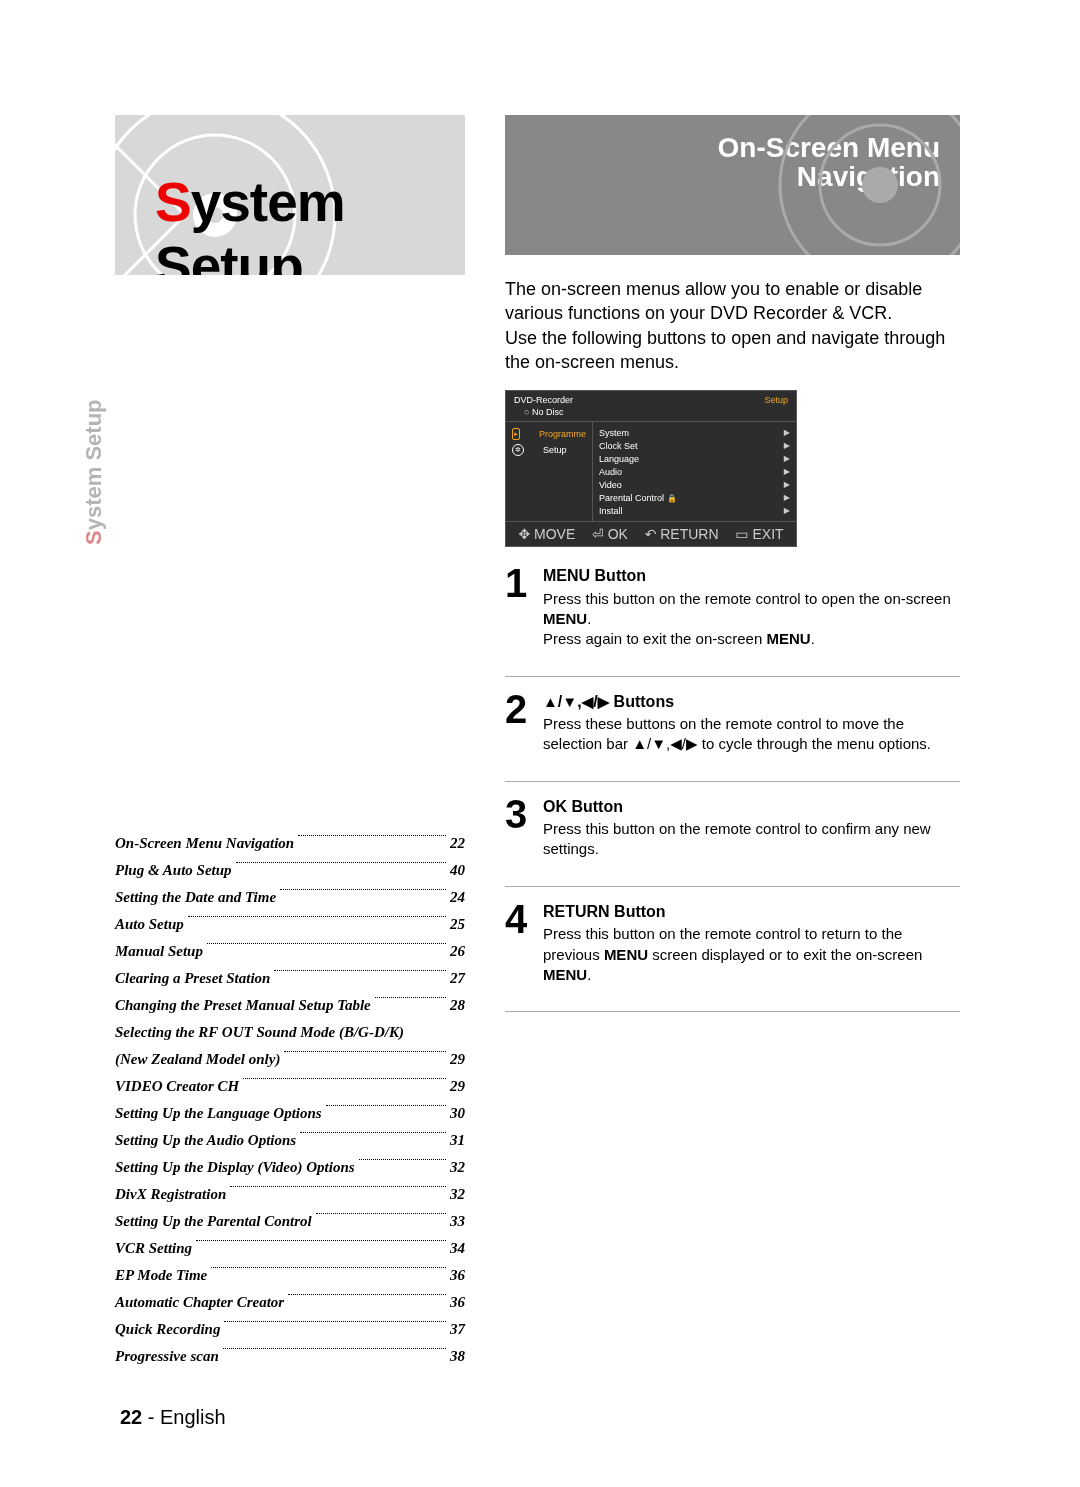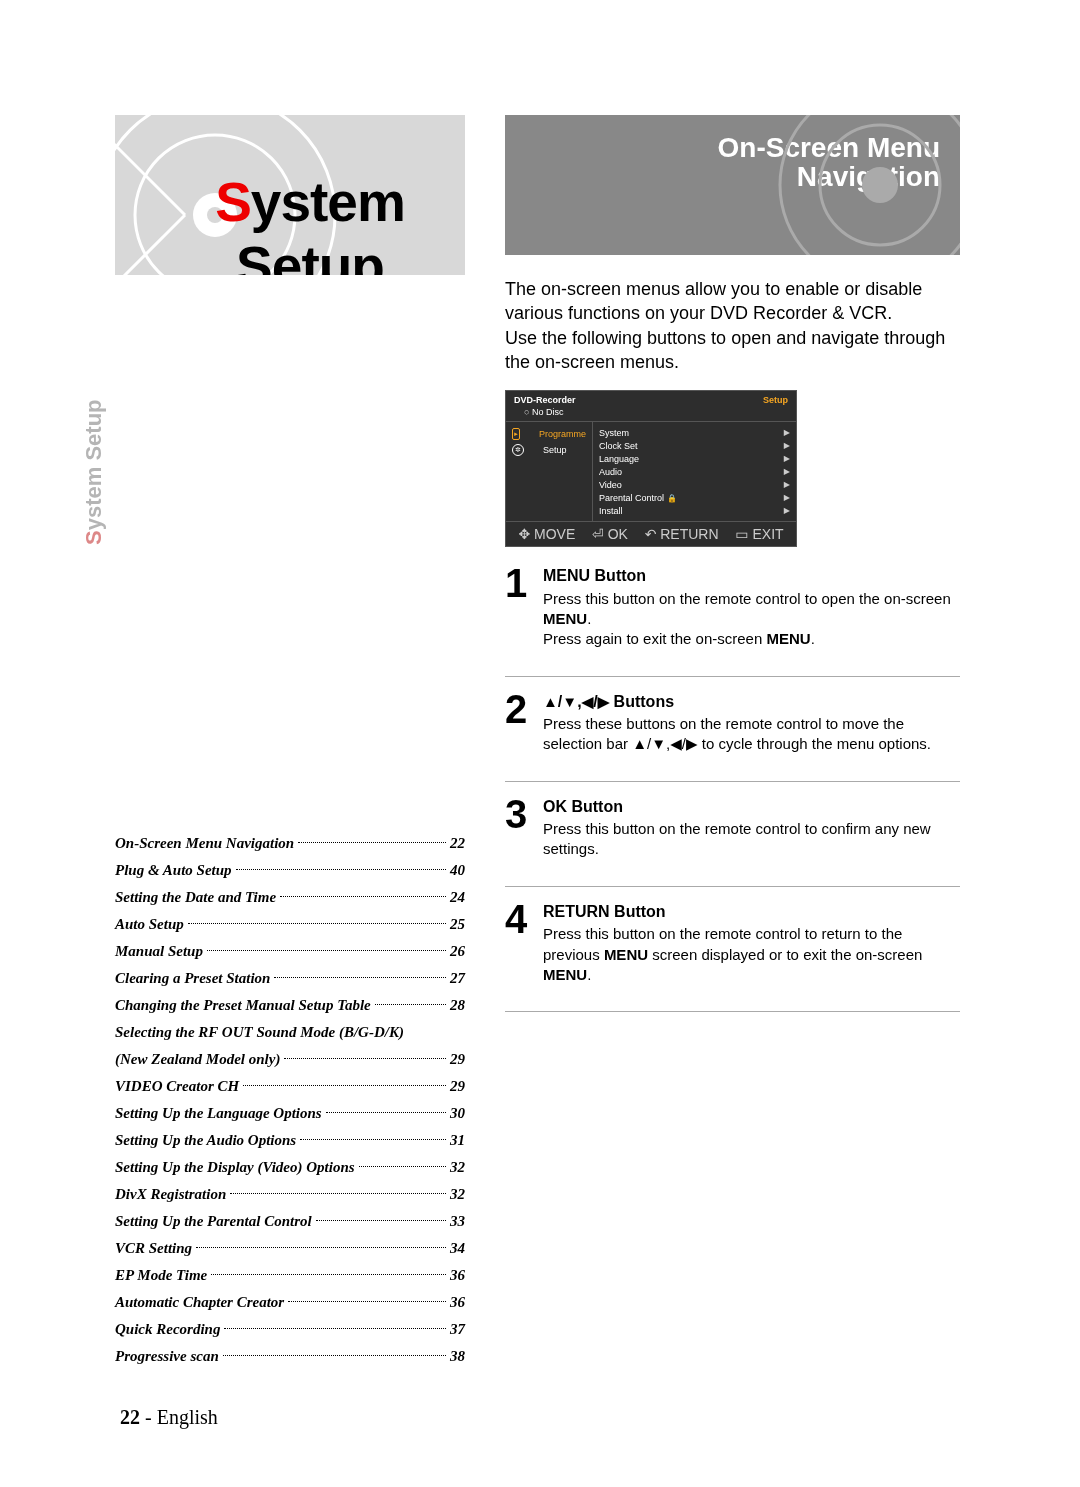--- a/index.html
+++ b/index.html
@@ -46,21 +46,20 @@
   .disc-bg circle.outer { fill:none; stroke:#fff; stroke-width:3; }
   .disc-bg circle.mid { fill:none; stroke:#fff; stroke-width:3; }
   .sys-title {
     position: absolute;
     left: 40px;
     top: 55px;
     font-size: 55px;
     font-weight: bold;
     color: #000;
     letter-spacing: -1px;
-    text-align: center;
   }
   .sys-title .s-red { color: #e00; }
   
   .right-header {
     position: relative;
     height: 140px;
     background: #888;
     padding: 18px 20px;
     box-sizing: border-box;
     color: #fff;
@@ -86,21 +85,21 @@
     margin-top: 16px;
     width: 290px;
     background: #2d2d2d;
     color: #fff;
     font-size: 9px;
     border: 1px solid #555;
   }
   .osd-top {
     display:flex; justify-content:space-between;
     padding: 4px 8px 2px 8px;
-    font-weight:bold;
+    font-weight:normal;
   }
   .osd-top .setup-lbl { color:#f5a623; }
   .osd-nodisc { padding: 0 8px 4px 18px; }
   .osd-nodisc::before { content:"○ "; color:#ccc; }
   .osd-body { display:flex; border-top:1px solid #555; }
   .osd-left {
     width: 82px;
     padding: 4px 2px;
     border-right:1px solid #555;
   }
@@ -155,39 +154,38 @@
   
   .toc {
     margin-top: 560px;
     font-family: "Times New Roman", serif;
     font-style: italic;
     font-weight: bold;
     font-size: 15px;
   }
   .toc-row {
     display:flex;
-    align-items: center;
+    align-items: flex-start;
     margin-bottom: 10px;
     white-space: nowrap;
   }
   .toc-label { flex:0 0 auto; }
   .toc-dots {
     flex:1;
     border-bottom: 1.5px dotted #000;
     margin: 0 4px 3px 4px;
     min-width: 10px;
   }
   .toc-page { flex:0 0 auto; }
   
   .page-footer {
     position:absolute;
     left: 120px;
     bottom: 58px;
     font-size: 20px;
-    font-family: Liberation Serif, serif;
   }
   .page-footer .pnum{ font-weight:bold; }
 </style>
 </head>
 <body>
 
 <div class="page">
   <div class="columns">
 
     <div class="left-col">

